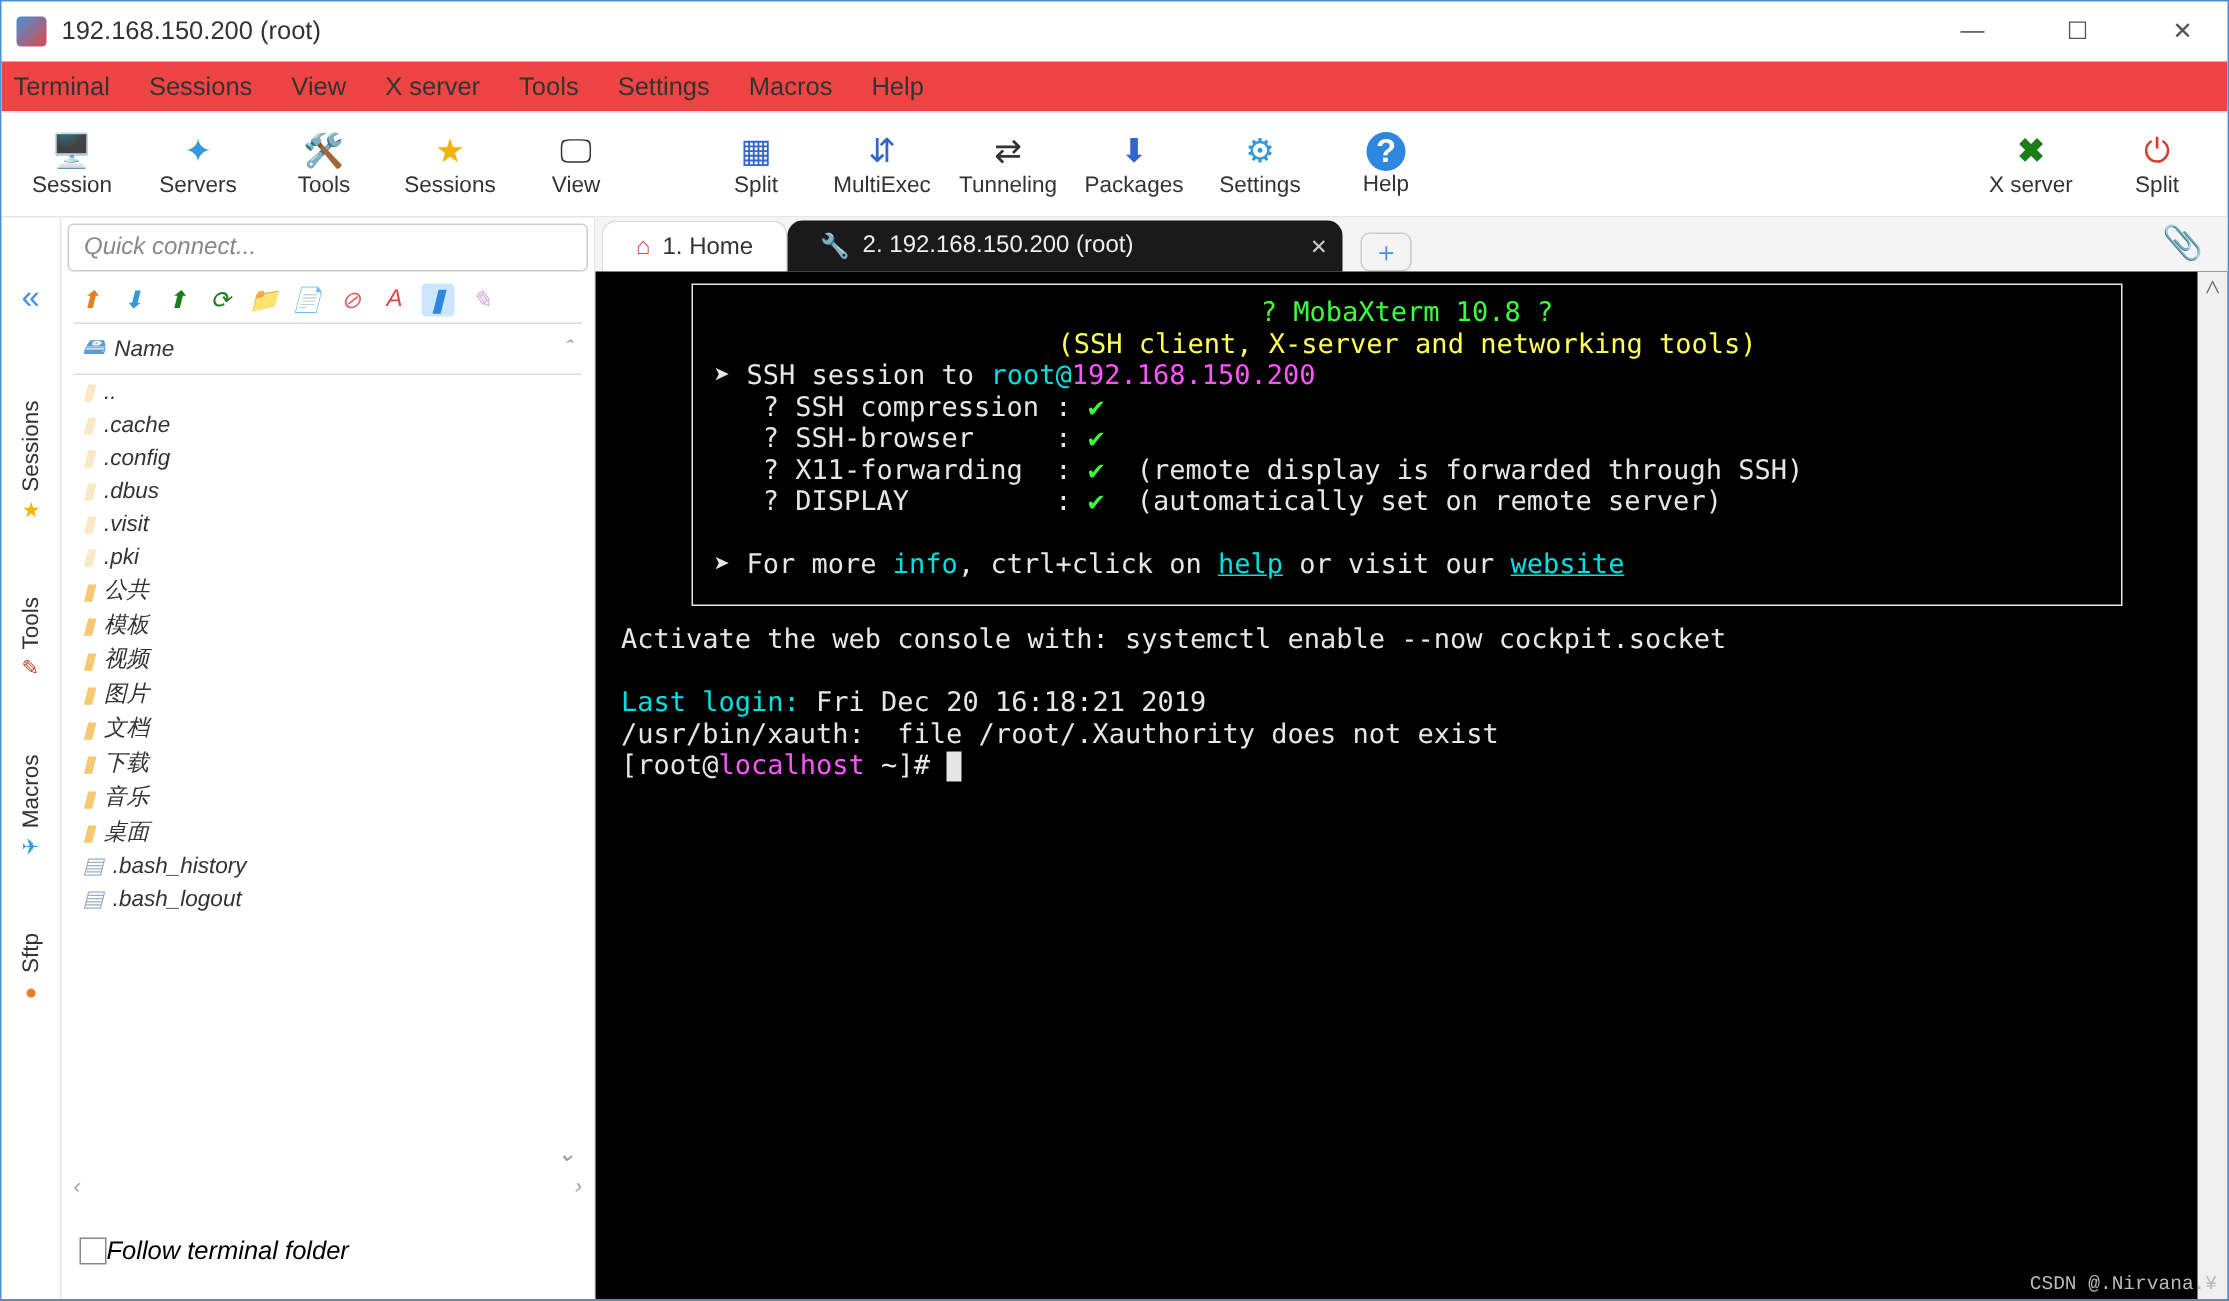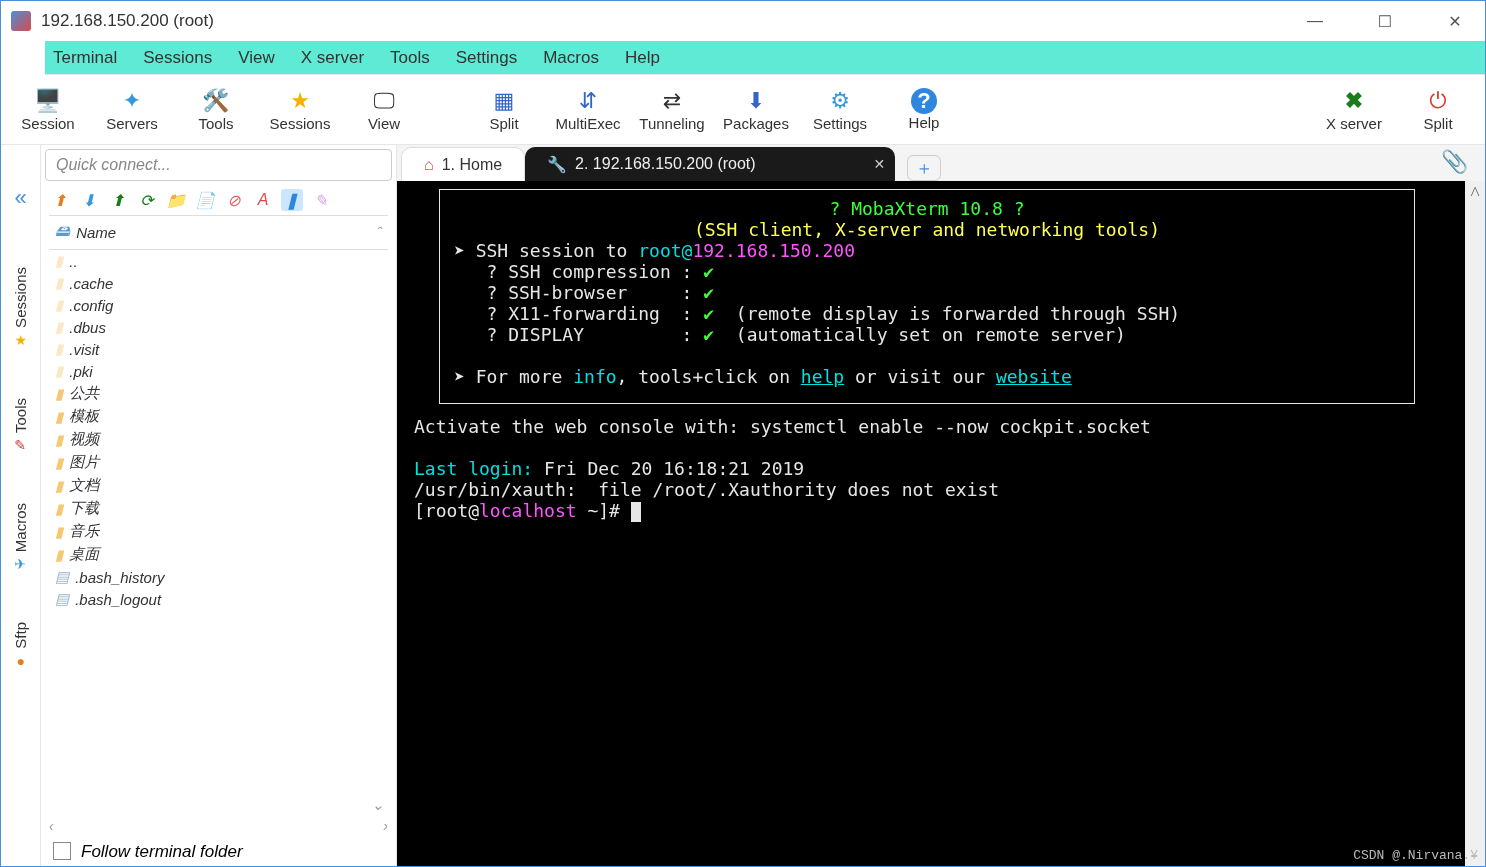--- a/index.html
+++ b/index.html
@@ -2,21 +2,21 @@
 <html><head>
 <meta charset="utf-8">
 <style>
 * { box-sizing: border-box; margin: 0; padding: 0; }
 body { font-family: "Segoe UI", Tahoma, sans-serif; font-size: 14px; background: #fff; width: 1486px; height: 867px; overflow: hidden; border: 1px solid #4a90d9; }
 .titlebar { height: 40px; display: flex; align-items: center; padding: 0 10px; }
 .titlebar .app-icon { width: 20px; height: 20px; margin-right: 10px; background: linear-gradient(135deg, #4a90d9, #d94a4a); border-radius: 3px; }
 .titlebar .title { font-size: 17px; color: #333; }
 .winctrls { margin-left: auto; display: flex; gap: 30px; align-items: center; }
 .winbtn { width: 40px; height: 30px; display: flex; align-items: center; justify-content: center; color: #555; font-size: 16px; }
-.menubar { height: 34px; display: flex; align-items: center; padding: 0 8px; gap: 26px; background: #5eead4; border-bottom: 1px solid #e6e6e6; font-size: 17px; color: #333; margin-left: 44px; }
+.menubar { height: 34px; display: flex; align-items: center; padding: 0 8px; gap: 26px; background: #ef4444; border-bottom: 1px solid #e6e6e6; font-size: 17px; color: #333; }
 .menubar span { cursor: default; }
 .toolbar { height: 70px; display: flex; align-items: center; padding: 4px 8px; background: #fff; border-bottom: 1px solid #e6e6e6; gap: 6px; }
 .toolbtn { display: flex; flex-direction: column; align-items: center; justify-content: center; width: 78px; height: 62px; font-size: 15px; color: #333; }
 .toolbtn .ic { width: 28px; height: 28px; display: flex; align-items: center; justify-content: center; font-size: 22px; }
 .spacer { flex: 1; }
 .workarea { display: flex; height: calc(100% - 40px - 34px - 70px); }
 .sidebar-tabs { width: 40px; display: flex; flex-direction: column; align-items: center; padding-top: 40px; gap: 50px; border-right: 1px solid #e6e6e6; }
 .vtab { writing-mode: vertical-rl; transform: rotate(180deg); font-size: 15px; color: #333; display: flex; align-items: center; gap: 4px; }
 .vtab .ic2 { writing-mode: horizontal-tb; transform: rotate(180deg); font-size: 14px; }
 .left-pane { width: 356px; display: flex; flex-direction: column; border-right: 1px solid #e6e6e6; font-style: italic; }
@@ -31,34 +31,34 @@
 .filehdr .chev { margin-left: auto; color: #999; }
 .filelist { margin: 0 8px; flex: 1; overflow: hidden; position: relative; font-size: 15px; color: #333; }
 .filelist .item { display: flex; align-items: center; gap: 6px; padding: 2px 6px; }
 .filelist .folder { color: #f5c871; }
 .filelist .pale { color: #fbe8c6; }
 .filelist .file { color: #9bb3c9; }
 .filelist .down { position:absolute; right:4px; bottom:0; color:#999; }
 .hbar { margin: 4px 8px; display: flex; justify-content: space-between; color: #999; font-size: 14px; }
 .rm { margin: 6px 8px; border: 1px solid #ddd; padding: 10px; display: flex; align-items: center; justify-content: center; gap: 10px; font-size: 17px; }
 .rm .mi { width: 22px; height: 16px; background: #1a6b47; border: 1px solid #0a3a27; }
-.follow { margin: 4px 12px; display: flex; align-items: flex-start; gap: 10px; font-size: 17px; }
+.follow { margin: 22px 12px; display: flex; align-items: center; font-size: 17px; }
 .follow .cb { width: 18px; height: 18px; border: 1px solid #888; }
 .main { flex: 1; display: flex; flex-direction: column; background: #f4f4f4; position: relative; }
 .tabstrip { height: 36px; display: flex; align-items: flex-end; padding-left: 4px; gap: 0; }
 .tab { height: 34px; padding: 0 22px; display: flex; align-items: center; gap: 8px; font-size: 16px; border-radius: 10px 10px 0 0; }
 .tab.home { background: #fff; border: 1px solid #ddd; border-bottom: none; color: #333; }
 .tab.ssh { background: #1a1a1a; color: #eee; position: relative; }
 .tab.ssh .close { position: absolute; right: 10px; color: #ccc; font-size: 14px; }
 .newtab { margin-left: 12px; width: 34px; height: 26px; border: 1px solid #ccc; border-radius: 6px; display: flex; align-items: center; justify-content: center; color: #4a90d9; font-size: 18px; }
 .clip { position: absolute; right: 16px; top: 4px; color: #4a8bd6; font-size: 22px; }
 .term { flex: 1; background: #000; color: #e6e6e6; font-family: "Consolas", monospace; font-size: 18px; padding: 8px 0 0 0; overflow: hidden; position: relative; }
 .term .scroll { position: absolute; right: 0; top: 0; bottom: 0; width: 20px; background: #f0f0f0; }
 .term .scroll .up { position:absolute; top:0; width:100%; text-align:center; color:#666; }
-.term-box { margin: 0 70px 12px 42px; border: 1px solid #e6e6e6; padding: 8px 14px 16px; }
+.term-box { margin: 0 70px 12px 64px; border: 1px solid #e6e6e6; padding: 8px 14px 16px; }
 pre { font-family: inherit; font-size: inherit; white-space: pre; }
 .g { color: #3cff3c; } .y { color: #ffff55; } .c { color: #00e0e0; } .m { color: #ff55ff; } .w { color: #e6e6e6; } .u { text-decoration: underline; }
 .watermark { position: absolute; right: 8px; bottom: 4px; color: #bbb; font-size: 13px; font-family: Liberation Mono, monospace; }
 .cursor { display:inline-block; width:10px; height:20px; background:#e6e6e6; vertical-align:middle; }
 </style>
 </head>
 <body>
 
 <div class="titlebar">
   <div class="app-icon"></div>
@@ -278,21 +278,21 @@
         </div>
       <div class="term-box">
 <pre style="text-align:center"><span class="g">? MobaXterm 10.8 ?</span>
 <span class="y">(SSH client, X-server and networking tools)</span></pre>
 <pre><span class="w">➤ </span><span class="w">SSH session to </span><span class="c">root@</span><span class="m">192.168.150.200</span>
    <span class="w">? SSH compression :</span> <span class="g">✔</span>
    <span class="w">? SSH-browser     :</span> <span class="g">✔</span>
    <span class="w">? X11-forwarding  :</span> <span class="g">✔</span>  <span class="w">(remote display is forwarded through SSH)</span>
    <span class="w">? DISPLAY         :</span> <span class="g">✔</span>  <span class="w">(automatically set on remote server)</span>
 
-<span class="w">➤ </span><span class="w">For more </span><span class="c">info</span><span class="w">, tools+click on </span><span class="c u">help</span><span class="w"> or visit our </span><span class="c u">website</span></pre>
+<span class="w">➤ </span><span class="w">For more </span><span class="c">info</span><span class="w">, ctrl+click on </span><span class="c u">help</span><span class="w"> or visit our </span><span class="c u">website</span></pre>
       </div>
 <pre style="padding-left:17px"><span class="w">Activate the web console with: systemctl enable --now cockpit.socket</span>
 
 <span class="c">Last login:</span><span class="w"> Fri Dec 20 16:18:21 2019</span>
 <span class="w">/usr/bin/xauth:  file /root/.Xauthority does not exist</span>
 <span class="w">[root@</span><span class="m">localhost</span><span class="w"> ~]# </span><span class="cursor"></span></pre>
     </div>
   </div>
 </div>
 

